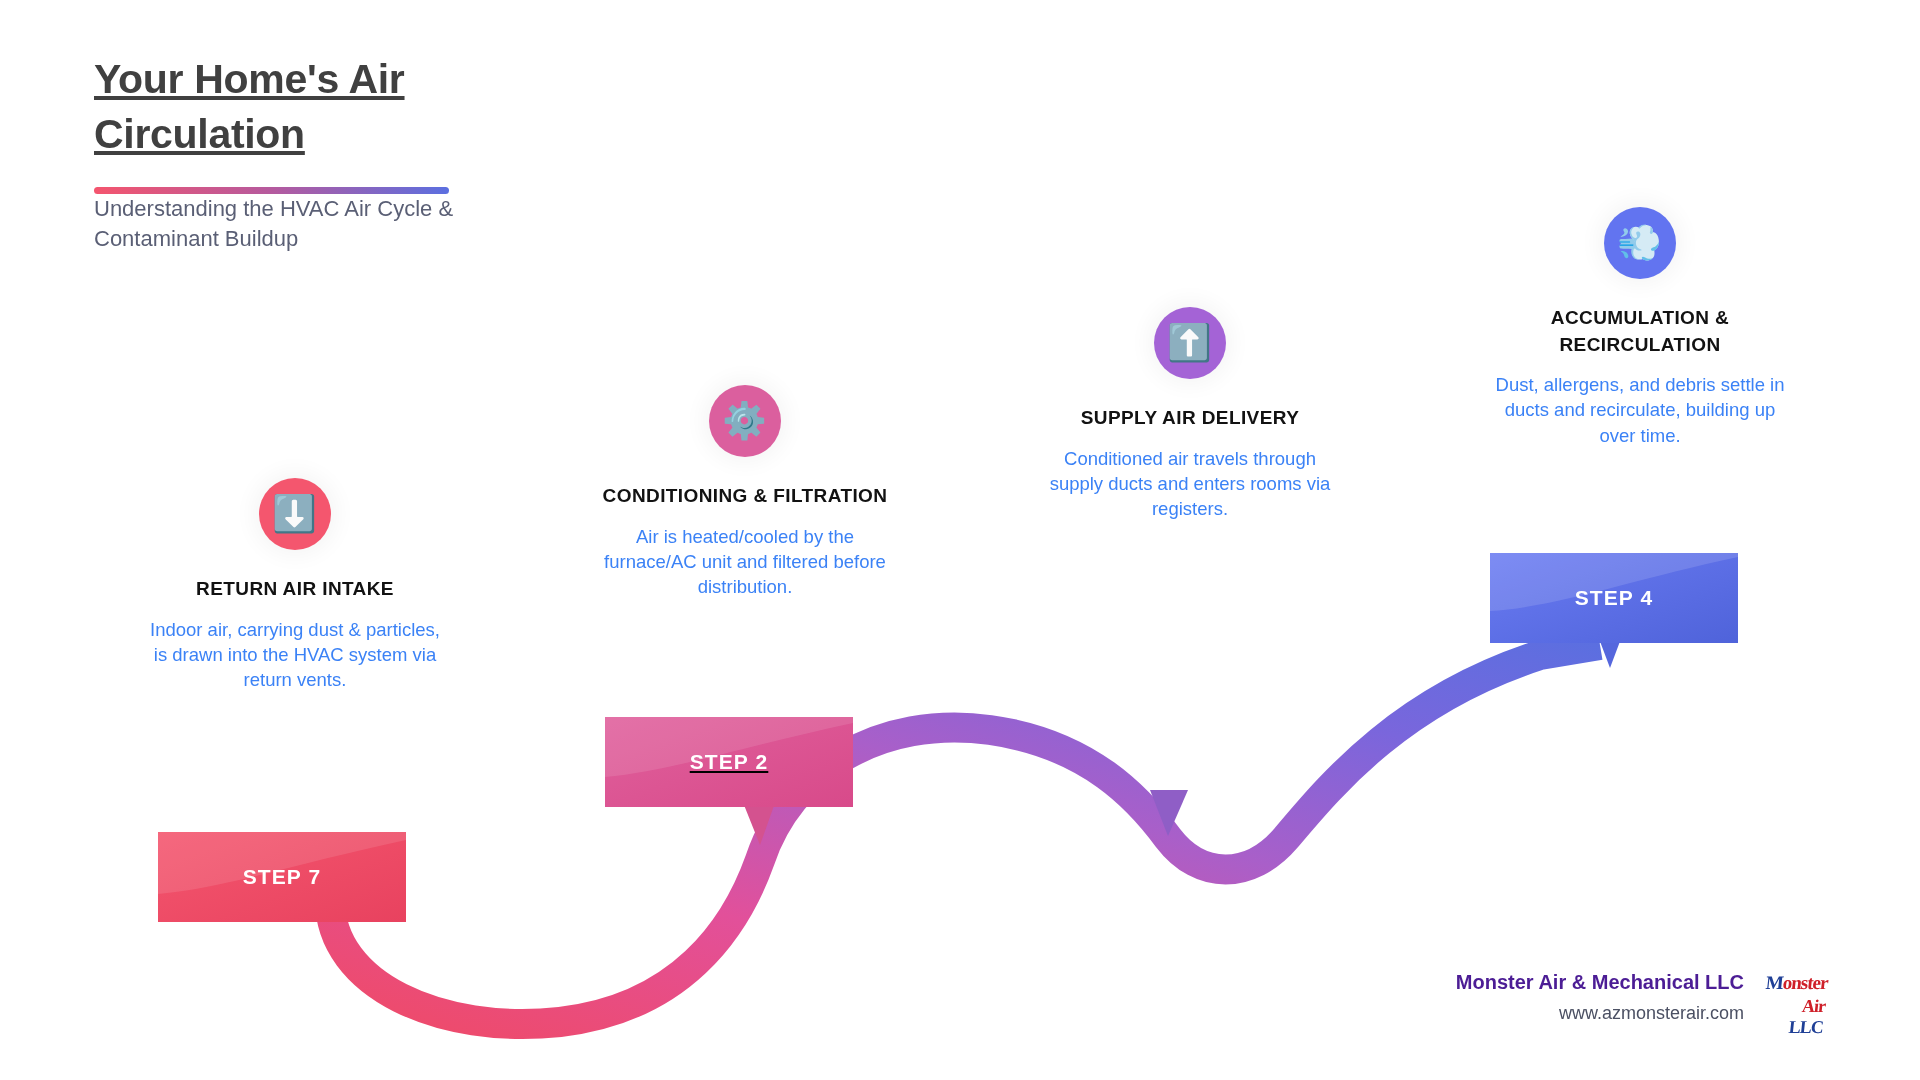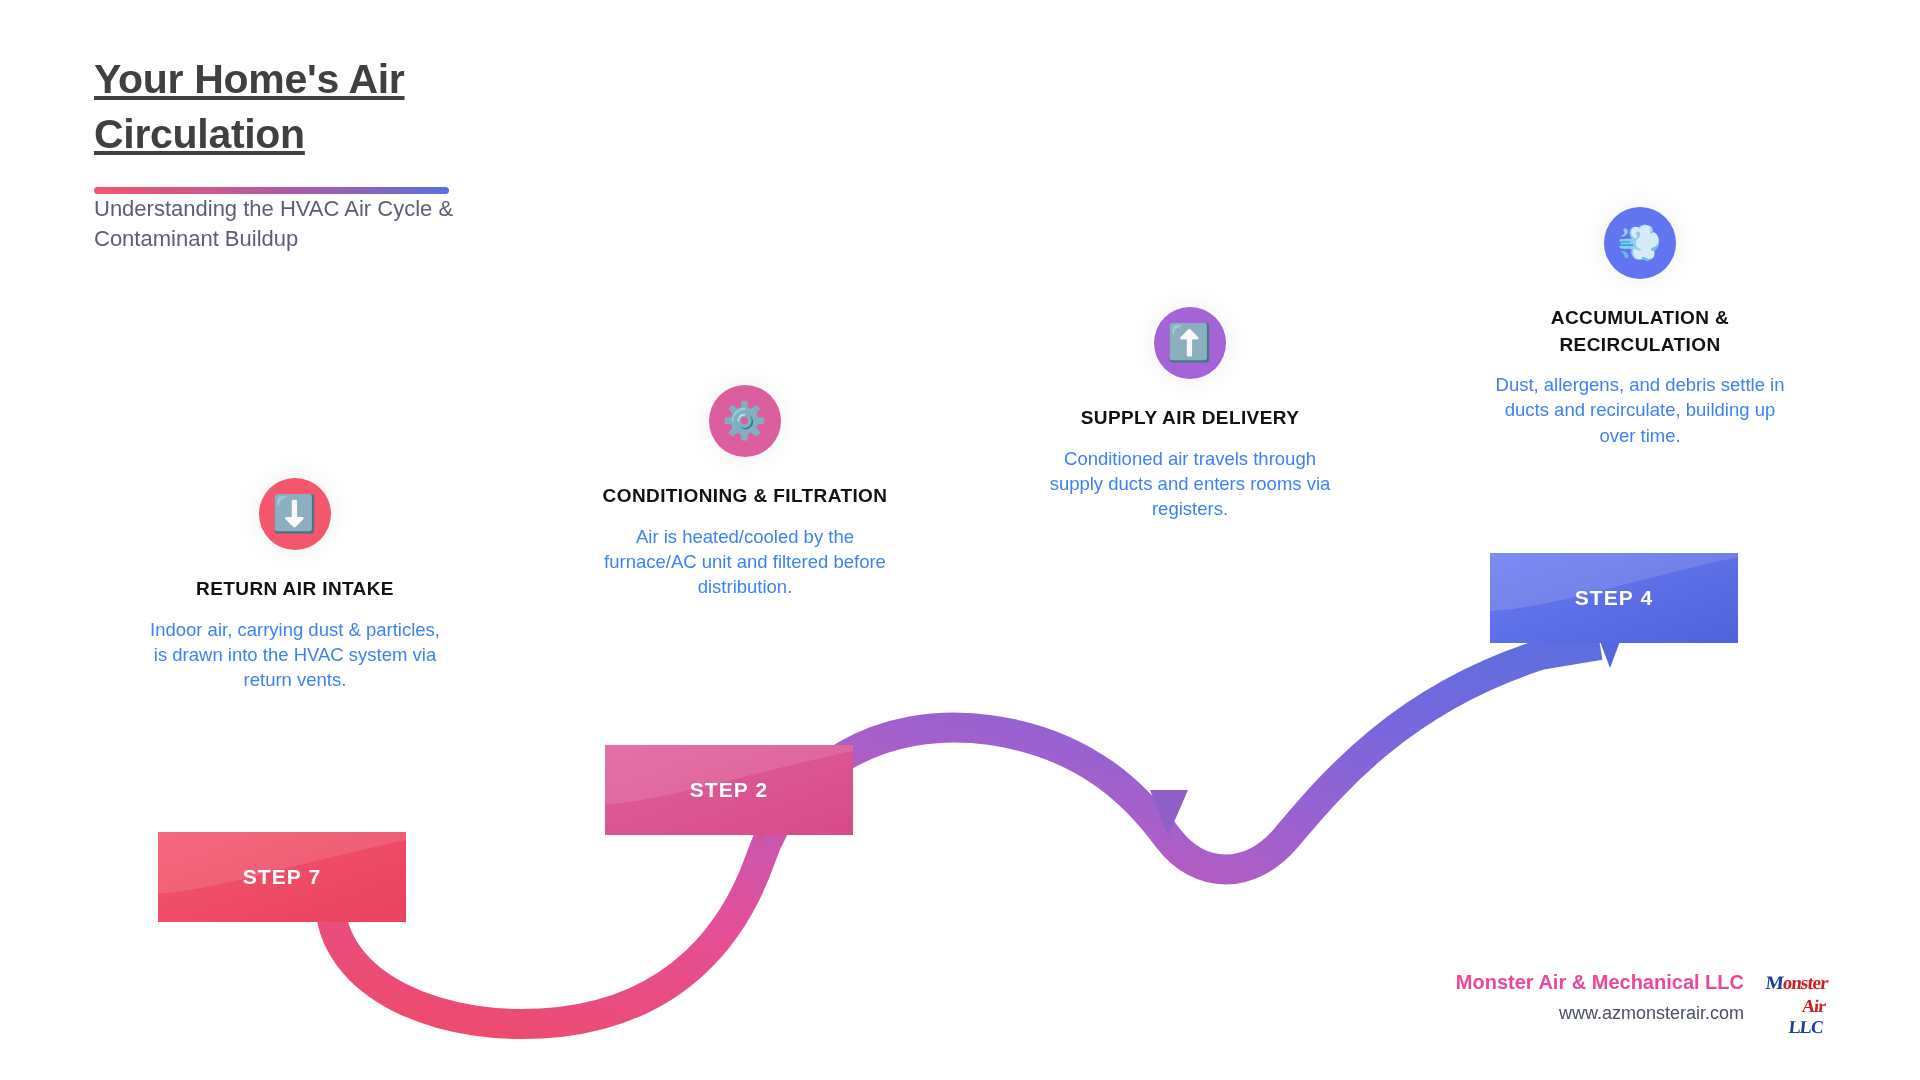--- a/index.html
+++ b/index.html
@@ -57,21 +57,21 @@
     position:absolute; inset:0; width:100%; height:100%;
   }
   .ribbon-label {
     position:relative; z-index:2;
     color:#ffffff; font-size:21px; font-weight:bold; letter-spacing:1.1px;
   }
 
   
   #footer { position:absolute; right:96px; bottom:56px; text-align:right; display:flex; align-items:center; gap:22px;}
   #footer-text-wrap { text-align:right; }
-  #footer-company { font-size:20px; font-weight:bold; color:#ec4899; }
+  #footer-company { font-size:20px; font-weight:bold; color:#4c1d95; }
   #footer-url { margin-top:9px; font-size:18px; color:#4b5063; }
   #footer-logo {
     width:58px; height:54px; position:relative; flex:0 0 auto;
     font-family:"Liberation Serif", serif;
   }
   .logo-l1 { position:absolute; top:2px; left:0; font-size:19px; font-weight:bold;
              color:#1f3f96; letter-spacing:-1px; transform:skewX(-6deg); }
   .logo-l1 .red { color:#cf2029; }
   .logo-l2 { position:absolute; top:26px; left:2px; font-size:18px; font-weight:bold;
              color:#cf2029; letter-spacing:-1px; transform:skewX(-6deg); }
@@ -146,21 +146,21 @@
     <span class="ribbon-label">STEP 7</span>
   </div>
 
   <div class="step-node" style="left:595px; top:385px;">
     <div class="icon-circle" style="background:#db5f9e;">
       <span>⚙️</span>
     </div>
     <div class="step-title">CONDITIONING &amp; FILTRATION</div>
     <div class="step-desc">Air is heated/cooled by the furnace/AC unit and filtered before distribution.</div>
   </div>
-  <div class="ribbon" style="left:605px; top:745px;">
+  <div class="ribbon" style="left:605px; top:717px;text-decoration:underline;">
     <svg class="ribbon-wave" viewBox="0 0 258 90" preserveAspectRatio="none">
       <rect x="0" y="0" width="258" height="90" fill="url(#r2g)"></rect>
       <path d="M0 60 C 70 54, 150 28, 258 6 L258 0 L0 0 Z" fill="#ffffff" opacity="0.11"></path>
     </svg>
     <span class="ribbon-label">STEP 2</span>
   </div>
 
   <div class="step-node" style="left:1040px; top:307px;">
     <div class="icon-circle" style="background:#a463d6;">
       <span>⬆️</span>

